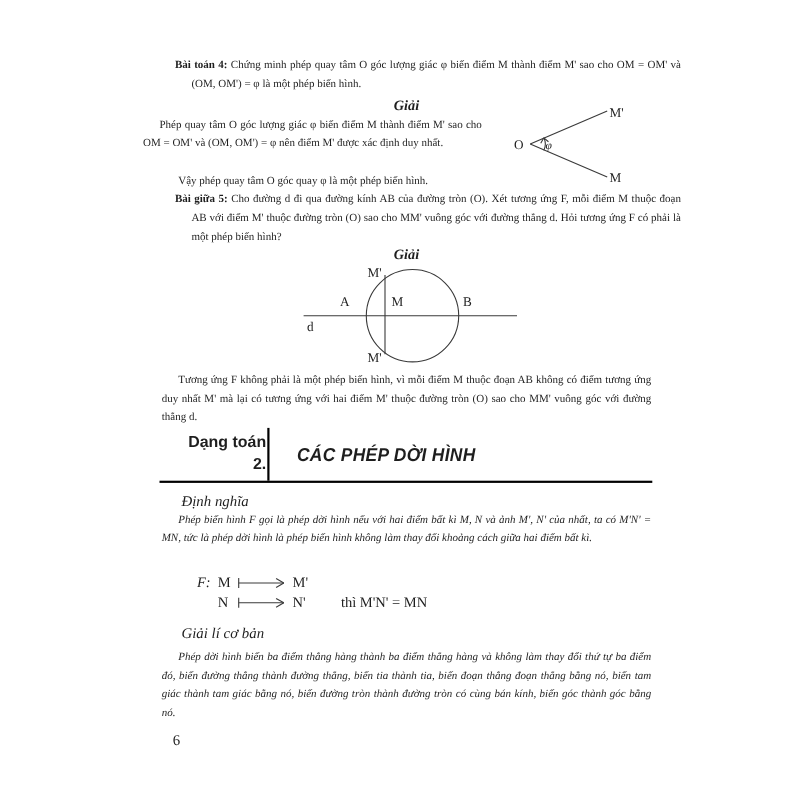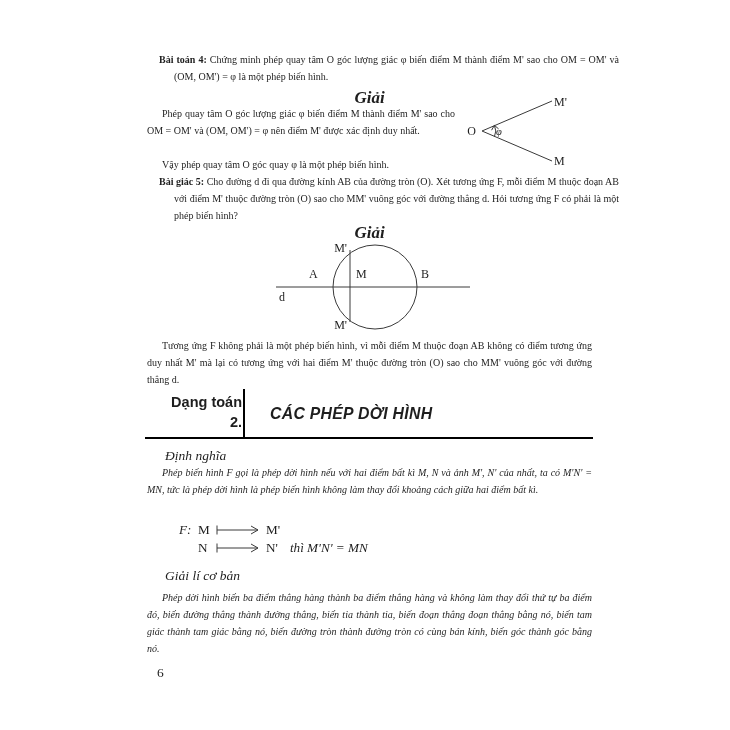--- a/index.html
+++ b/index.html
@@ -6,39 +6,39 @@
   body {
     width:730px; height:730px; position:relative; overflow:hidden;
     background:#ffffff; color:#1e1e1e;
     font-family:"Liberation Serif", serif;
   }
   .abs { position:absolute; }
   p { margin:0; font-size:10px; line-height:17px; text-align:justify; }
   .hang { padding-left:27px; text-indent:-15px; }   
   .ind  { text-indent:15px; }                        
   .lbl  { font-weight:bold; }
-  .giai { font-style:italic; font-weight:bold; font-size:17px; text-align:center; }
+  .giai { font-style:italic; font-weight:bold; font-size:13px; text-align:center; }
   .heading-it { font-weight:normal; font-style:italic; font-size:13.5px; line-height:17px; }
   .it-body { font-style:italic; }
   .section-label {
     font-family:"Liberation Sans", sans-serif; font-weight:bold;
     font-size:14.5px; line-height:20px; text-align:right;
   }
   .section-title {
     font-family:"Liberation Sans", sans-serif; font-weight:bold;
     font-size:17px; letter-spacing:.3px; display:inline-block;
     transform:scaleX(.93); transform-origin:left center; white-space:nowrap;
   }
   .vline { width:1.5px; background:#000; }
   .hline { height:1.8px; background:#000; }
   .fmap-row { display:flex; align-items:center; height:18px; font-size:13.2px; }
   .fmap-f { font-style:italic; width:19px; }
   .fmap-pt { width:14px; }
   .fmap-arrow { margin:0 3px; }
-  .fmap-then { font-style:italic; margin-left:12px; }
+  .fmap-then { margin-left:32px; }
   .pagenum { font-size:13.5px; }
   svg text { font-family:"Liberation Serif", serif; font-size:12px; fill:#1e1e1e; }
   svg .phi { font-size:10.5px; font-style:italic; }
   svg line, svg circle, svg path { stroke:#3a3a3a; fill:none; stroke-width:1; }
 </style>
 </head>
 <body>
 
 <p class="abs hang" style="left:147px; top:51px; width:445px;">
   <b class="lbl">Bài toán 4:</b><span> Chứng minh phép quay tâm O góc lượng giác φ biến điểm M thành điểm M' sao cho OM = OM' và (OM, OM') = φ là một phép biến hình.</span>
@@ -50,26 +50,26 @@
   <line x1="42" y1="43" x2="112" y2="13"></line>
   <line x1="42" y1="43" x2="112" y2="73"></line>
   <path d="M 54.4 48.7 A 13 13 0 0 0 54.4 37.3"></path>
   <path d="M 54.4 37.3 L 51.6 42.2 M 54.4 37.3 L 58.6 40.9"></path>
   <text x="36" y="47" text-anchor="end">O</text>
   <text x="114" y="18">M'</text>
   <text x="114" y="77">M</text>
   <text x="56" y="47" class="phi">φ</text>
 </svg>
 
-<p class="abs ind" style="left:147px; top:105px; width:308px;">Phép quay tâm O góc lượng giác φ biến điểm M thành điểm M' sao cho OM = OM' và (OM, OM') = φ nên điểm M' được xác định duy nhất.</p>
+<p class="abs ind" style="left:130px; top:105px; width:308px;">Phép quay tâm O góc lượng giác φ biến điểm M thành điểm M' sao cho OM = OM' và (OM, OM') = φ nên điểm M' được xác định duy nhất.</p>
 
 <p class="abs ind" style="left:147px; top:156px; width:445px;">Vậy phép quay tâm O góc quay φ là một phép biến hình.</p>
 
 <p class="abs hang" style="left:147px; top:173px; width:445px;">
-  <b class="lbl">Bài giác 5:</b><span> Cho đường d đi qua đường kính AB của đường tròn (O). Xét tương ứng F, mỗi điểm M thuộc đoạn AB với điểm M' thuộc đường tròn (O) sao cho MM' vuông góc với đường thẳng d. Hỏi tương ứng F có phải là một phép biến hình?</span>
+  <b class="lbl">Bài giữa 5:</b><span> Cho đường d đi qua đường kính AB của đường tròn (O). Xét tương ứng F, mỗi điểm M thuộc đoạn AB với điểm M' thuộc đường tròn (O) sao cho MM' vuông góc với đường thẳng d. Hỏi tương ứng F có phải là một phép biến hình?</span>
 </p>
 
 <div class="abs giai" style="left:147px; top:223px; width:445px;">Giải</div>
 
 <svg class="abs" style="left:265px; top:240px;" width="215" height="97">
   <line x1="11" y1="47" x2="205" y2="47"></line>
   <circle cx="110" cy="47" r="42"></circle>
   <line x1="85" y1="10" x2="85" y2="82"></line>
   <text x="82" y="12" text-anchor="end">M'</text>
   <text x="44" y="38">A</text>

